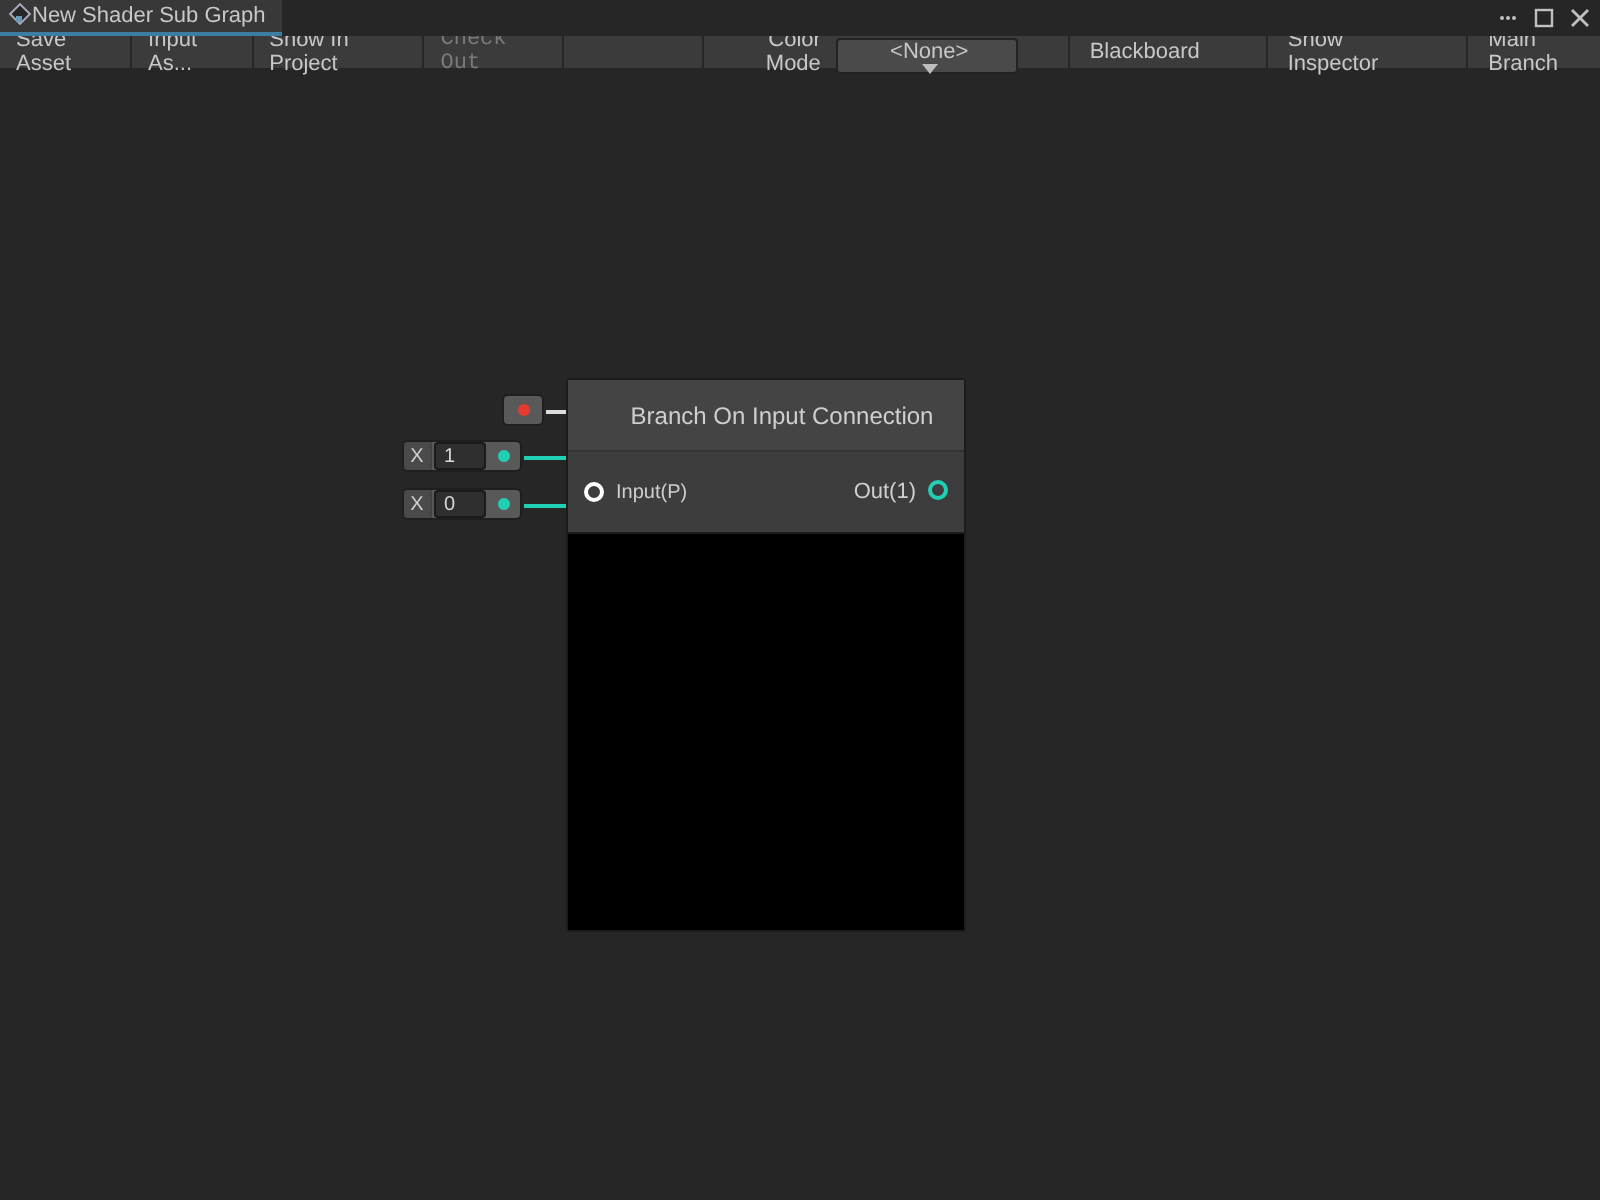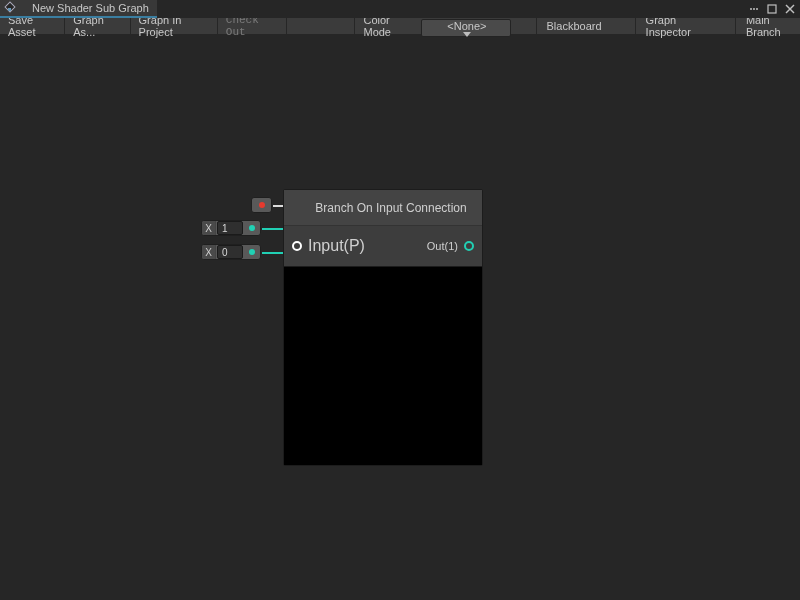--- a/index.html
+++ b/index.html
@@ -10,21 +10,21 @@
   .titlebar {
     height: 18px;
     background: #262626;
     display: flex;
     align-items: center;
     position: relative;
   }
   .title-tab {
     display: flex;
     align-items: center;
-    gap: 16px;
+    gap: 0;
     height: 18px;
     padding: 0 8px 0 4px;
     background: #383838;
     border-bottom: 2px solid #3a7ea1;
   }
   .shader-icon {
     width: 12px; height: 12px;
     display: inline-block;
     position: relative;
   }
@@ -66,21 +66,21 @@
   .tb-btn {
     padding: 0 8px;
     display: flex;
     align-items: center;
     border-right: 1px solid #262626;
     cursor: pointer;
     color:#c8c8c8;
   }
   .tb-btn.disabled { color: #7a7a7a; cursor: default; font-family: Liberation Mono, monospace;}
   .tb-spacer { width: 78px; border-right: 1px solid #262626;}
-  .tb-label { padding: 0 6px 0 8px; display:flex; align-items:center; }
+  .tb-label { padding: 0 6px 0 8px; display:flex; align-items:center;text-align:right; }
   .tb-select {
     width: 100px;
     height: 18px;
     margin: 1px 2px;
     background: #4a4a4a;
     border: 1px solid #232323;
     border-radius: 2px;
     display:flex; align-items:center;
     padding: 0 4px 0 6px;
     justify-content: space-between;
@@ -136,22 +136,22 @@
     background:#3d3d3d;
   }
   .port-in.filled { border-color:#21d0b4; background:#21d0b4;}
   .port-in.prop { border-color:#fff; background:#3d3d3d;}
   .port-out {
     width:10px;height:10px;border-radius:50%;
     border:2px solid #21d0b4;
     background:#3d3d3d;
     margin-left:6px;
   }
-  .in-label { margin-left:24px; color:#cfcfcf; font-size:16px;}
-  .out-side { position:absolute; right:8px; display:flex; align-items:center;}
+  .in-label { margin-left:24px; color:#cfcfcf; font-size:10px;}
+  .out-side { position:absolute; right:8px; display:flex; }
   .out-label { color:#cfcfcf; font-size:11px;}
   .preview {
     height:199px;
     background:#000;
     border-top:1px solid #1c1c1c;
   }
 
   
   .slot {
     position:absolute;
@@ -213,33 +213,33 @@
       <svg width="10" height="10" viewBox="0 0 10 10">
           <line x1="1" y1="1" x2="9" y2="9" stroke="#c0c0c0" stroke-width="1.4"></line>
           <line x1="9" y1="1" x2="1" y2="9" stroke="#c0c0c0" stroke-width="1.4"></line>
         </svg>
     </div>
   </div>
 </div>
 
 <div class="toolbar">
   <div class="tb-btn">Save Asset</div>
-  <div class="tb-btn">Graph As...</div>
-  <div class="tb-btn">Graph In Project</div>
+  <div class="tb-btn">Input As...</div>
+  <div class="tb-btn">Show In Project</div>
   <div class="tb-btn disabled">Check Out</div>
   <div class="tb-spacer"></div>
   <div class="tb-label">Color Mode</div>
   <div class="tb-select">
     <span>&lt;None&gt;</span>
     <span class="caret-down"></span>
   </div>
   <div style="flex:1"></div>
   <div class="tb-right">
     <div class="tb-btn">Blackboard</div>
-    <div class="tb-btn">Graph Inspector</div>
+    <div class="tb-btn">Show Inspector</div>
     <div class="tb-btn">Main Branch</div>
   </div>
 </div>
 
 <div class="canvas">
 
   <div class="slot" style="left:251px; top:159px; width:21px;">
     <span class="dot red" style="margin:0 auto;"></span>
   </div>
   <div class="wire white" style="left:273px; top:167px; width:17px;"></div>

